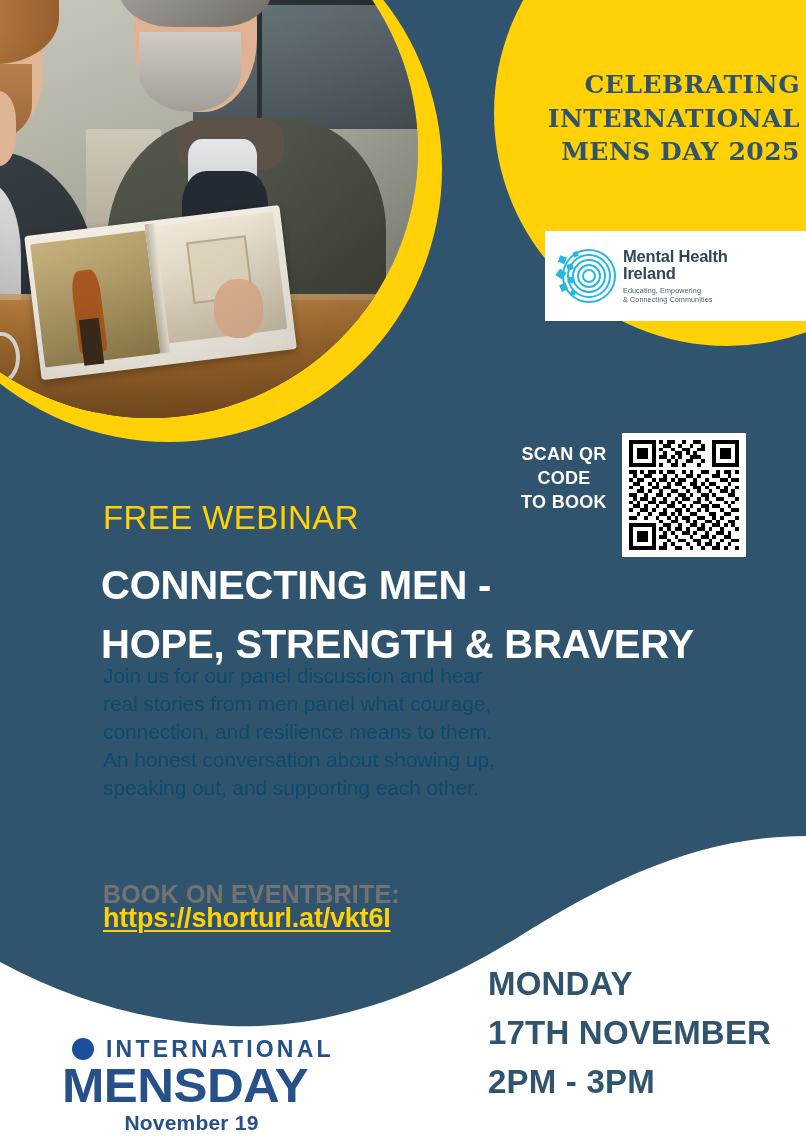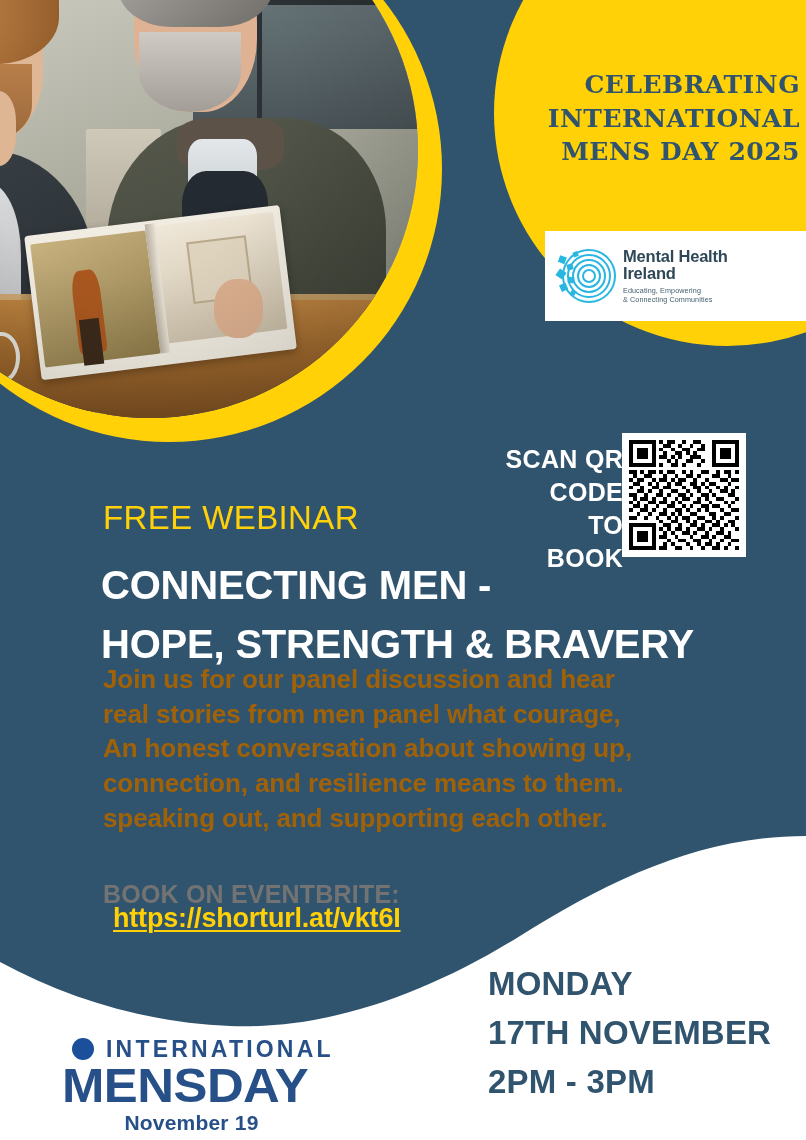--- a/index.html
+++ b/index.html
@@ -141,22 +141,22 @@
     letter-spacing:-.2px;
   }
   .mhi-tag{
     color:#44606f;font-size:7.2px;line-height:1.25;margin-top:4px;
     letter-spacing:.1px;
   }
 
   
   .scan-text{
     position:absolute;left:505px;top:443px;width:118px;
-    color:#ffffff;font-weight:bold;font-size:25px;line-height:1.32;
-    text-align:right;letter-spacing:.3px;
+    color:#ffffff;font-weight:bold;font-size:18px;line-height:1.32;
+    text-align:center;letter-spacing:.3px;
   }
   .qr-box{
     position:absolute;left:622px;top:433px;width:124px;height:124px;
     background:#ffffff;padding:7px;box-sizing:border-box;
   }
   .qr-box svg{display:block;width:100%;height:100%;}
 
   
   .free-webinar{
     position:absolute;left:103px;top:499px;
@@ -164,31 +164,31 @@
   }
   .headline{
     position:absolute;left:101px;top:556px;width:640px;
     color:#ffffff;font-weight:bold;font-size:40px;line-height:1.48;
     letter-spacing:-.2px;
   }
   .headline div{white-space:nowrap;}
 
   .body-copy{
     position:absolute;left:103px;top:662px;width:620px;
-    color:#a16207;font-size:26px;line-height:1.335;font-weight:700;
+    color:#0c4a6e;font-size:21px;line-height:1.335;font-weight:400;
     letter-spacing:-.1px;
   }
   .body-copy div{white-space:nowrap;}
 
   .book-label{
     position:absolute;left:103px;top:872px;
     color:#737373;font-weight:bold;font-size:25px;letter-spacing:.2px;margin-top:8px;
   }
   .book-url{
-    position:absolute;left:113px;top:903px;
+    position:absolute;left:103px;top:903px;
     color:#FFD106;font-weight:bold;font-size:27px;letter-spacing:-.2px;
     text-decoration:underline;text-underline-offset:3px;
     text-decoration-thickness:2px;
     cursor:pointer;
   }
 
   
   .date-block{
     position:absolute;left:488px;top:960px;width:320px;
     color:#31546e;font-weight:bold;font-size:33px;line-height:1.48;
@@ -544,22 +544,22 @@
   <div class="free-webinar">FREE WEBINAR</div>
 
   <div class="headline">
     <div>CONNECTING MEN -</div>
     <div>HOPE, STRENGTH &amp; BRAVERY</div>
   </div>
 
   <div class="body-copy">
     <div>Join us for our panel discussion and hear</div>
     <div>real stories from men panel what courage,</div>
+    <div>connection, and resilience means to them.</div>
     <div>An honest conversation about showing up,</div>
-    <div>connection, and resilience means to them.</div>
     <div>speaking out, and supporting each other.</div>
   </div>
 
   <div class="book-label">BOOK ON EVENTBRITE:</div>
   <div class="book-url">https://shorturl.at/vkt6I</div>
 
   <div class="date-block">
     <div>MONDAY</div>
     <div>17TH NOVEMBER</div>
     <div>2PM - 3PM</div>

